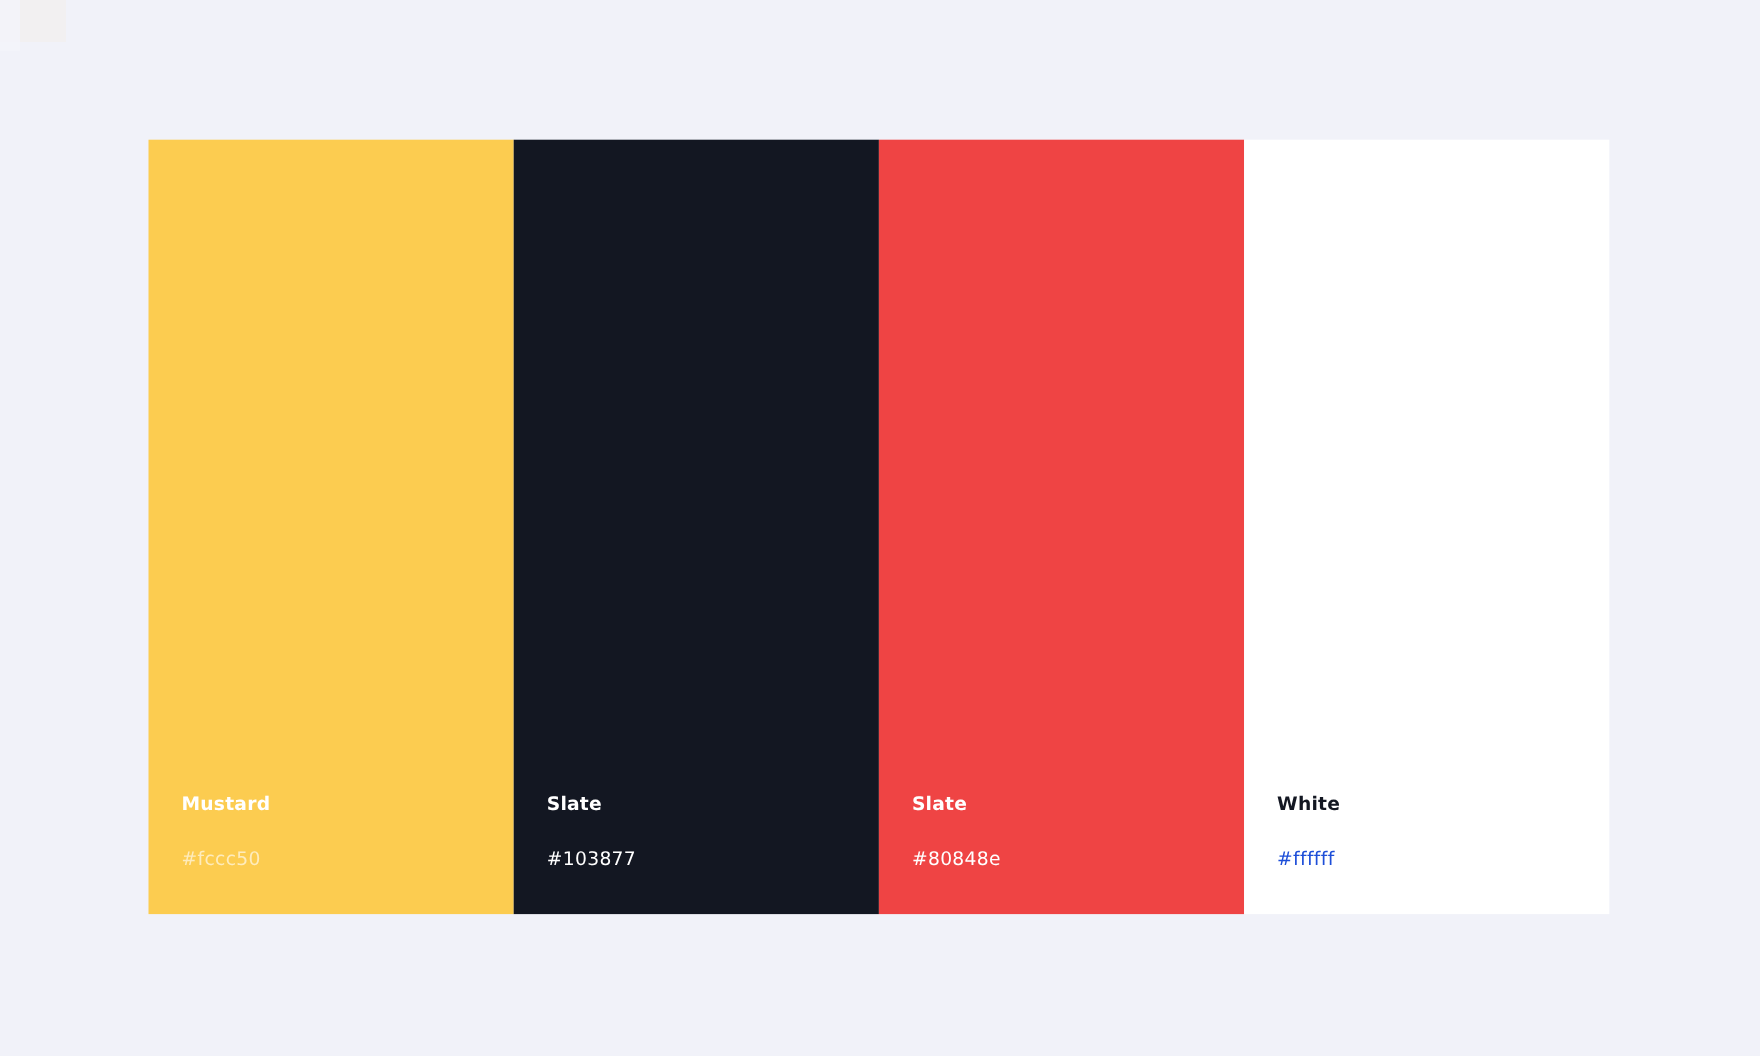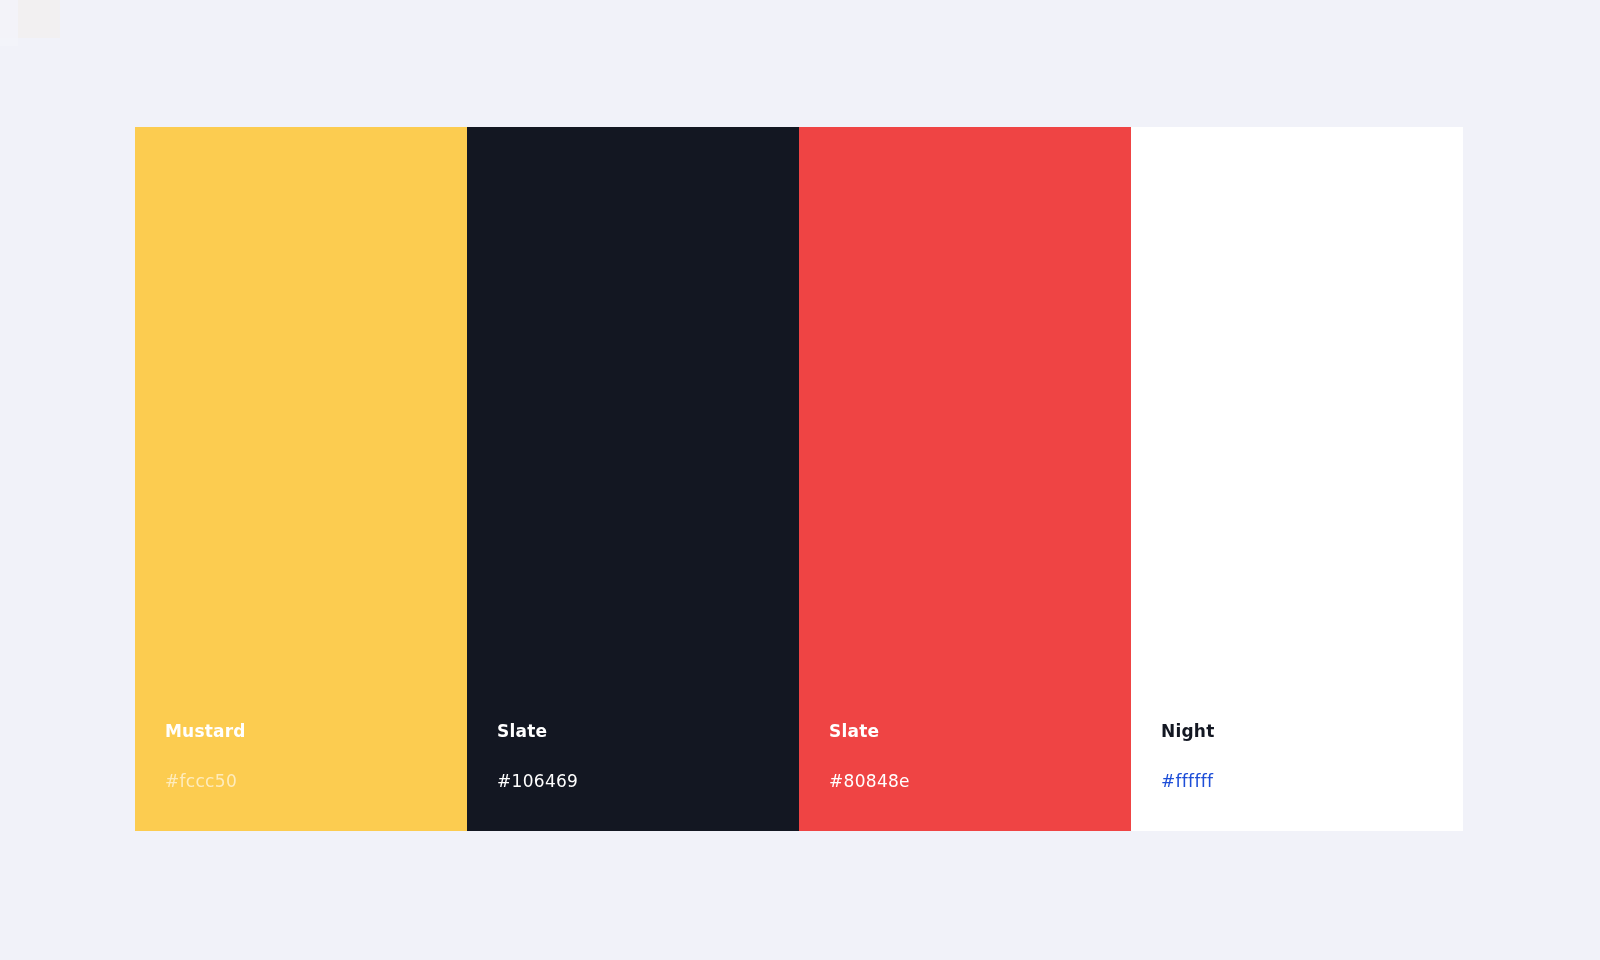--- a/index.html
+++ b/index.html
@@ -92,28 +92,28 @@
 <div id="palette">
     <div class="swatch text-muted" style="background: rgb(252, 204, 80);">
       <div class="swatch-labels">
         <span class="swatch-name">Mustard</span>
         <span class="swatch-hex">#fccc50</span>
       </div>
     </div>
     <div class="swatch text-light" style="background: rgb(19, 23, 34);">
       <div class="swatch-labels">
         <span class="swatch-name">Slate</span>
-        <span class="swatch-hex">#106469</span>
+        <span class="swatch-hex">#103877</span>
       </div>
     </div>
     <div class="swatch text-light" style="background: #ef4444;">
       <div class="swatch-labels">
         <span class="swatch-name">Slate</span>
         <span class="swatch-hex">#80848e</span>
       </div>
     </div>
     <div class="swatch text-dark" style="background: rgb(255, 255, 255);">
       <div class="swatch-labels">
-        <span class="swatch-name">Night</span>
+        <span class="swatch-name">White</span>
         <span class="swatch-hex">#ffffff</span>
       </div>
     </div>
   </div>
 
 </body></html>

